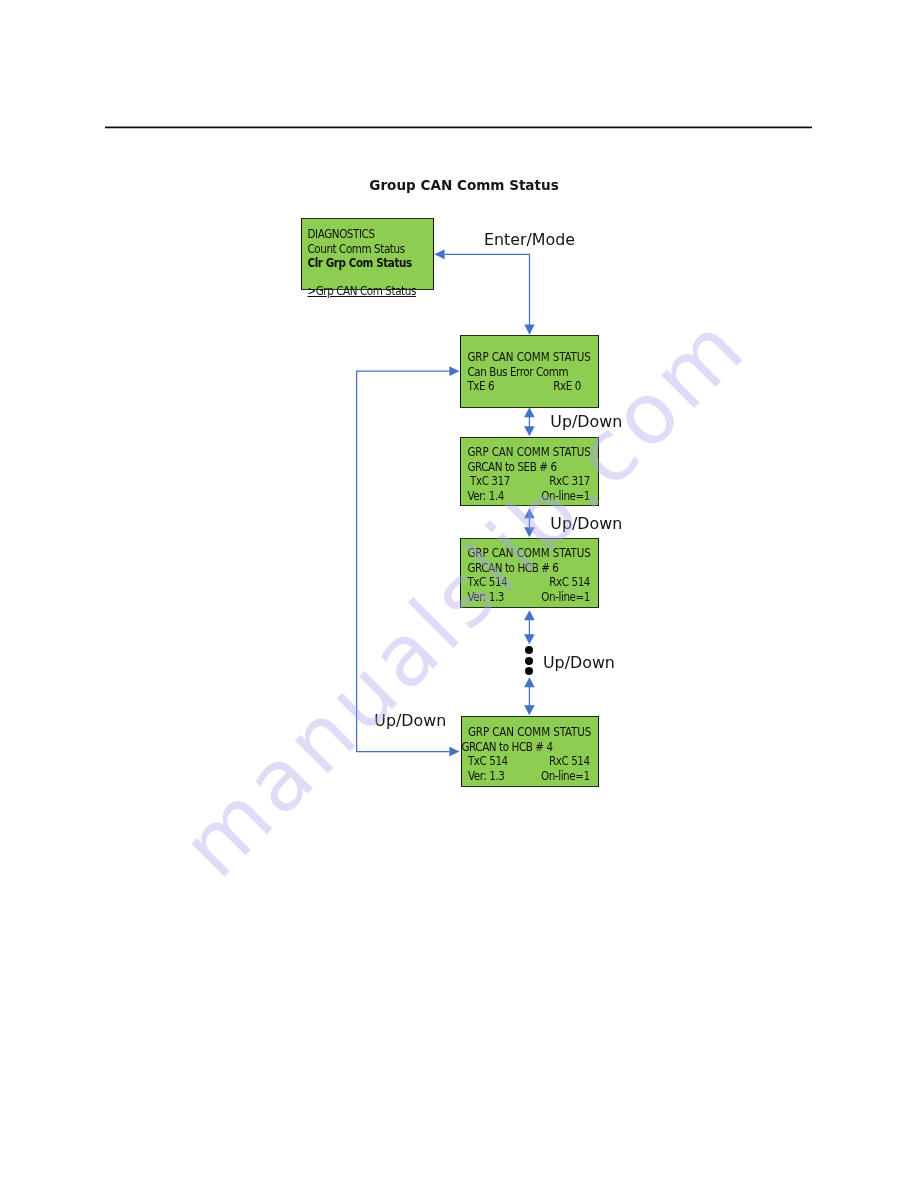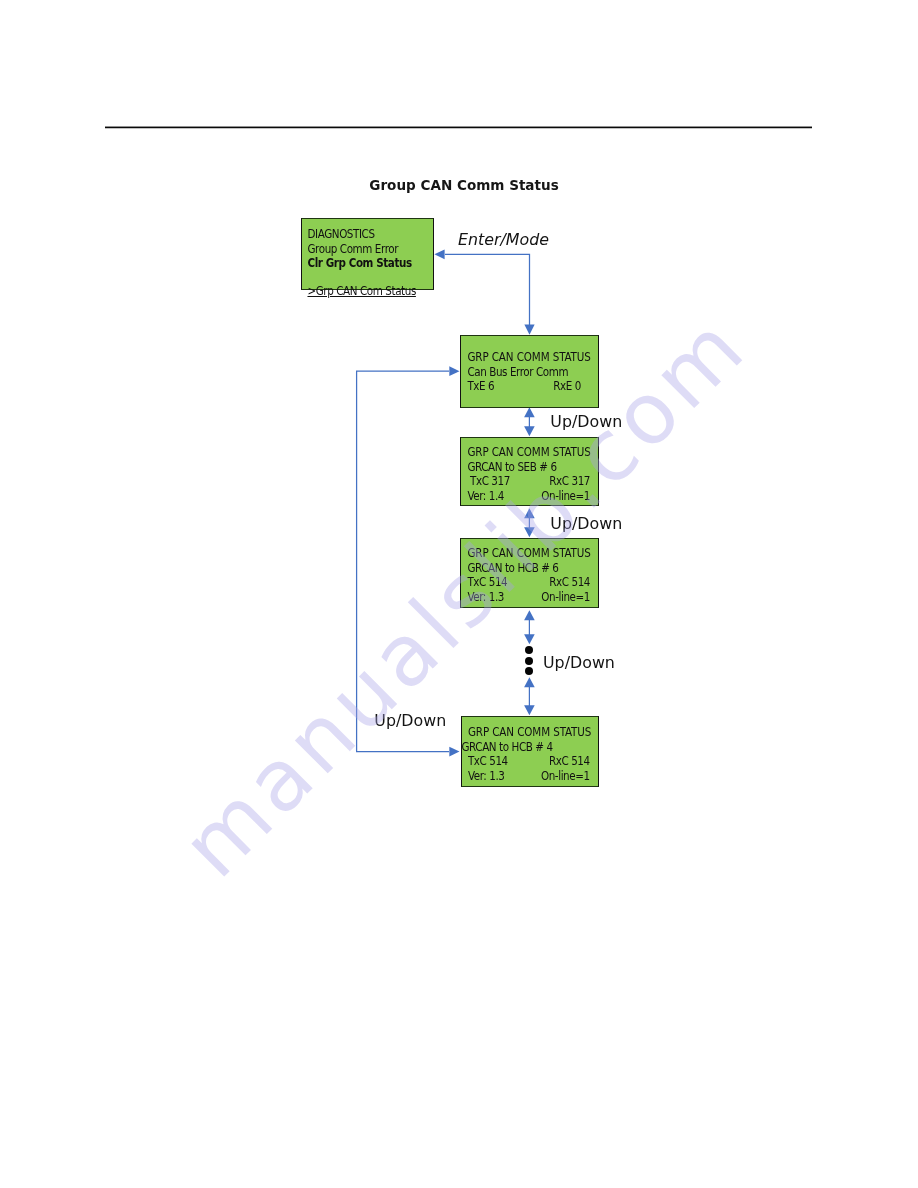--- a/index.html
+++ b/index.html
@@ -61,21 +61,21 @@
         <polygon points="459.5,751.6 449.3,746.7 449.3,756.5" stroke="none"></polygon>
       </g>
     </svg>
 
     <div class="dot" style="left:525.4px;top:645.9px;"></div>
     <div class="dot" style="left:525.4px;top:656.7px;"></div>
     <div class="dot" style="left:525.4px;top:667.4px;"></div>
 
     <div class="box" style="left:301.3px;top:218px;width:132.4px;height:72px;">
       <div class="bl" style="left:5.2px;top:10.2px;">DIAGNOSTICS</div>
-      <div class="bl" style="left:5.2px;top:24.6px;">Group Comm Error</div>
+      <div class="bl" style="left:5.2px;top:24.6px;">Count Comm Status</div>
       <div class="bl" style="left:5.2px;top:39.0px;font-weight:bold;">Clr Grp Com Status</div>
       <div class="bl" style="left:5.2px;top:67px;text-decoration:underline;">&gt;Grp CAN Com Status</div>
     </div>
 
     <div class="box" style="left:460px;top:335px;width:139px;height:72.5px;">
       <div class="bl hd" style="left:6.4px;top:16.2px;">GRP CAN COMM STATUS</div>
       <div class="bl" style="left:6.4px;top:30.7px;">Can Bus Error Comm</div>
       <div class="bl" style="left:6.4px;top:45.2px;">TxE 6</div>
       <div class="bl r" style="right:17.0px;top:45.2px;">RxE 0</div>
     </div>
@@ -100,21 +100,21 @@
 
     <div class="box" style="left:460.5px;top:716.3px;width:138.2px;height:71.1px;">
       <div class="bl hd" style="left:6.4px;top:10.1px;">GRP CAN COMM STATUS</div>
       <div class="bl" style="left:0;top:24.6px;">GRCAN to HCB # 4</div>
       <div class="bl" style="left:6.4px;top:39.1px;">TxC 514</div>
       <div class="bl r" style="right:8.0px;top:39.1px;">RxC 514</div>
       <div class="bl" style="left:6.4px;top:53.6px;">Ver: 1.3</div>
       <div class="bl r" style="right:8.0px;top:53.6px;">On-line=1</div>
     </div>
 
-    <div class="lbl" style="left:458.0px;top:231.8px;font-style:italic;">Enter/Mode</div>
+    <div class="lbl" style="left:484px;top:231.8px;">Enter/Mode</div>
     <div class="lbl" style="left:550.3px;top:413.9px;">Up/Down</div>
     <div class="lbl" style="left:550.3px;top:515.9px;">Up/Down</div>
     <div class="lbl" style="left:543.0px;top:655.4px;">Up/Down</div>
     <div class="lbl" style="left:374.3px;top:713.1px;">Up/Down</div>
   </div>
 
   <div class="wmlayer">
     <svg width="918" height="1188" viewBox="0 0 918 1188">
       <text x="218.7" y="881.9" fill="#A8A2E8" fill-opacity="0.38" font-family="DejaVu Sans, sans-serif" font-size="85" letter-spacing="5.7" transform="rotate(-44.9 218.7 881.9)">manualslib.com</text>
     </svg>

